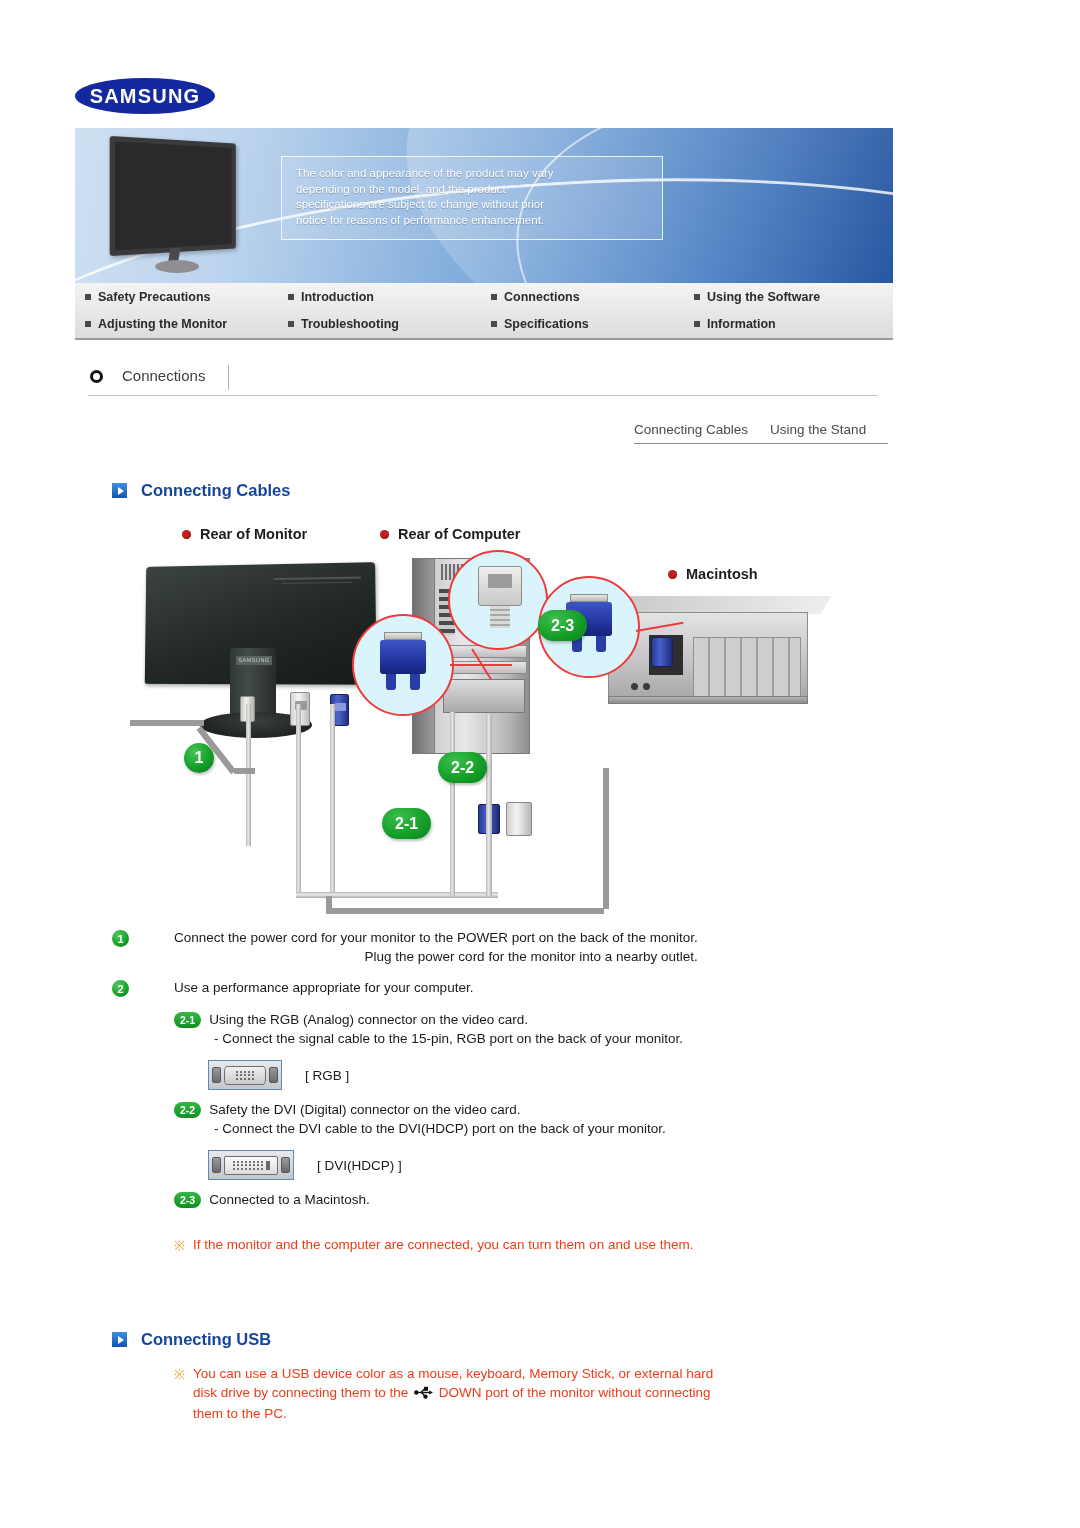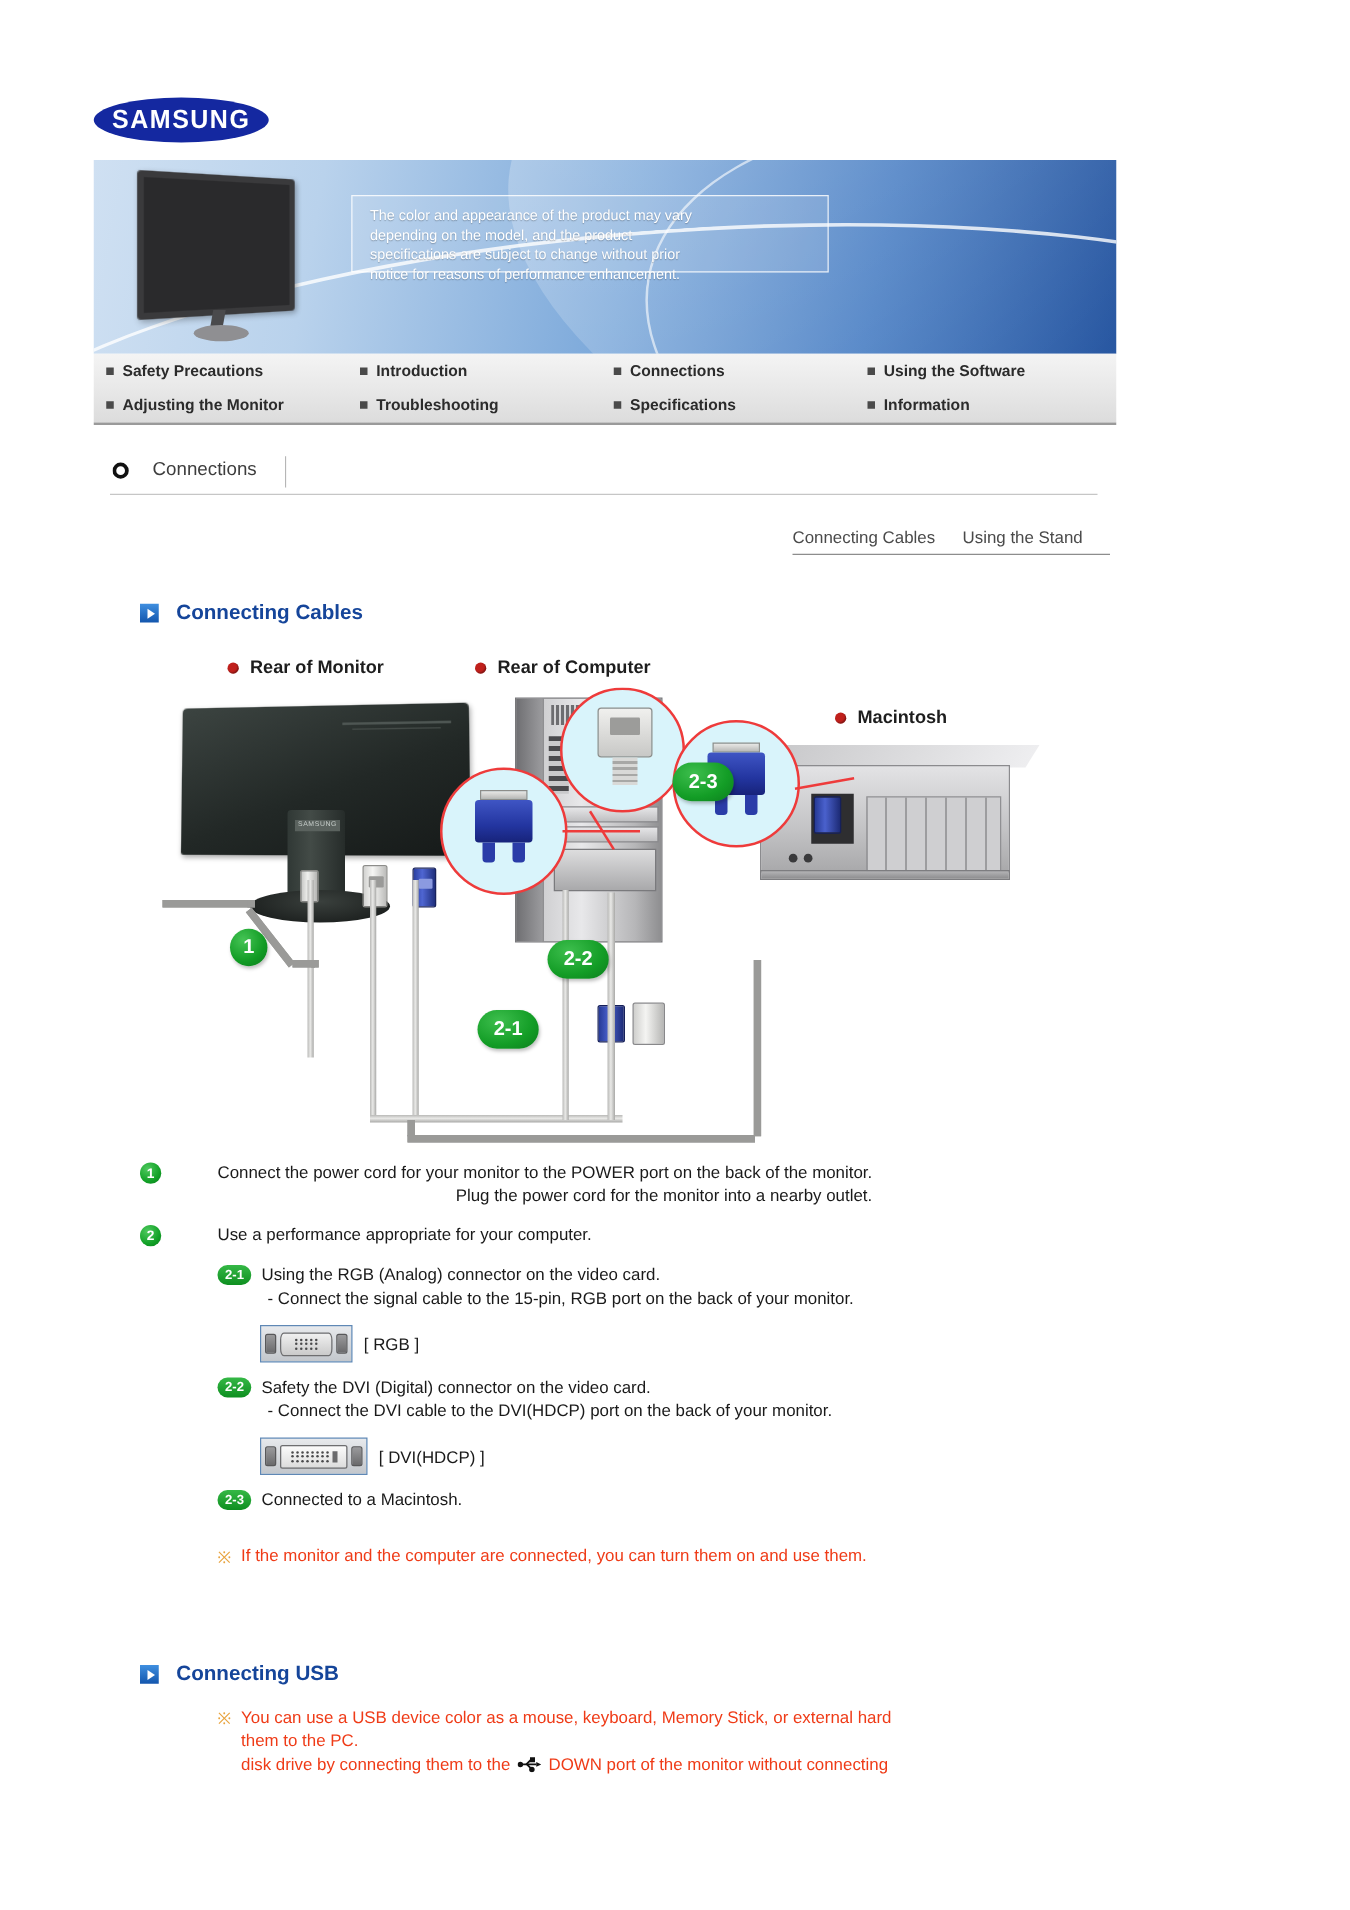--- a/index.html
+++ b/index.html
@@ -58,21 +58,21 @@
   }
   .bm-screen {
     position:absolute; left:8px; top:2px; width:132px; height:112px;
     background:#2a2a2c; border:5px solid #3a3a3c; border-radius:3px;
     transform:perspective(300px) rotateY(18deg);
     box-shadow:2px 2px 5px rgba(0,0,0,.3);
   }
   .bm-neck { position:absolute; left:66px; top:110px; width:10px; height:18px; background:#4a4a4c; transform:skewX(-10deg); }
   .bm-base { position:absolute; left:52px; top:122px; width:44px; height:13px; background:#8f8f92; border-radius:50%; }
   .notice-box {
-    position:absolute; left:206px; top:28px; width:382px; height:62px;
+    position:absolute; left:206px; top:28px; width:382px; height:84px;
     background:rgba(255,255,255,.13);
     border:1px solid rgba(255,255,255,.82);
     padding:9px 14px;
   }
   .notice-box p {
     margin:0; color:#ffffff; font-size:11.5px; line-height:15.5px;
     font-family:"Liberation Sans", sans-serif;
     text-shadow:0 1px 1px rgba(0,0,0,.28);
   }
 
@@ -225,21 +225,21 @@
   .mini-pill {
     display:inline-flex; align-items:center; justify-content:center;
     height:16px; padding:0 6px; border-radius:8px; flex:0 0 auto; margin-top:2px;
     background:linear-gradient(180deg,#35b846,#0e8f20);
     color:#fff; font-size:10.5px; font-weight:bold; white-space:nowrap;
   }
   .sub-txt { margin-left:8px; font-size:13.5px; line-height:19px; color:#1a1a1a; }
   .dash-line { font-size:13.5px; line-height:19px; color:#1a1a1a; margin-left:40px; }
 
   
-  .port-row { display:flex; align-items:center; gap:9px; margin:12px 0 10px 34px; }
+  .port-row { display:flex; align-items:center; gap:23px; margin:12px 0 10px 34px; }
   .port-icon {
     width:74px; height:30px; border:1px solid #5f88b5;
     background:linear-gradient(180deg,#e7e9ec,#c3c7cc);
     display:flex; align-items:center; justify-content:center; gap:3px; padding:0 3px;
   }
   .port-screw { width:9px; height:16px; border-radius:2px;
     background:linear-gradient(180deg,#9a9a9c,#6a6a6c); border:1px solid #58585a; }
   .port-dsub {
     flex:1; height:19px; border:1.5px solid #6e6e70; border-radius:3px / 6px;
     background:linear-gradient(180deg,#f0f0f0,#cacaca);
@@ -568,34 +568,34 @@
     <span class="h-arrow">
         <i></i>
       </span>
     <span class="h-text">Connecting USB</span>
   </div>
 
   <div class="note" style="position:absolute; left:174px; top:1364px; width:700px;">
     <span class="note-mark">※</span>
     <div class="note-txt">
       <div>You can use a USB device color as a mouse, keyboard, Memory Stick, or external hard</div>
-      <div>them to the PC.</div>
       <div>
         <span>disk drive by connecting them to the</span>
         <span class="usb-glyph">
           <svg width="19" height="13" viewBox="0 0 19 13">
             <g fill="#111" stroke="#111" stroke-width="1.4">
               <line x1="2.5" y1="6.5" x2="15" y2="6.5"></line>
               <line x1="7" y1="6.5" x2="11" y2="2.6"></line>
               <line x1="7.5" y1="6.5" x2="11.5" y2="10.4"></line>
             </g>
             <circle cx="2.3" cy="6.5" r="2.2" fill="#111"></circle>
             <rect x="10" y="0.8" width="4" height="4" fill="#111"></rect>
             <polygon points="15,4.6 19,6.5 15,8.4" fill="#111"></polygon>
             <circle cx="11.5" cy="10.6" r="2.2" fill="#111"></circle>
           </svg>
         </span>
         <span>DOWN port of the monitor without connecting</span>
       </div>
+      <div>them to the PC.</div>
     </div>
   </div>
 
 </div>
 
 </body></html>

